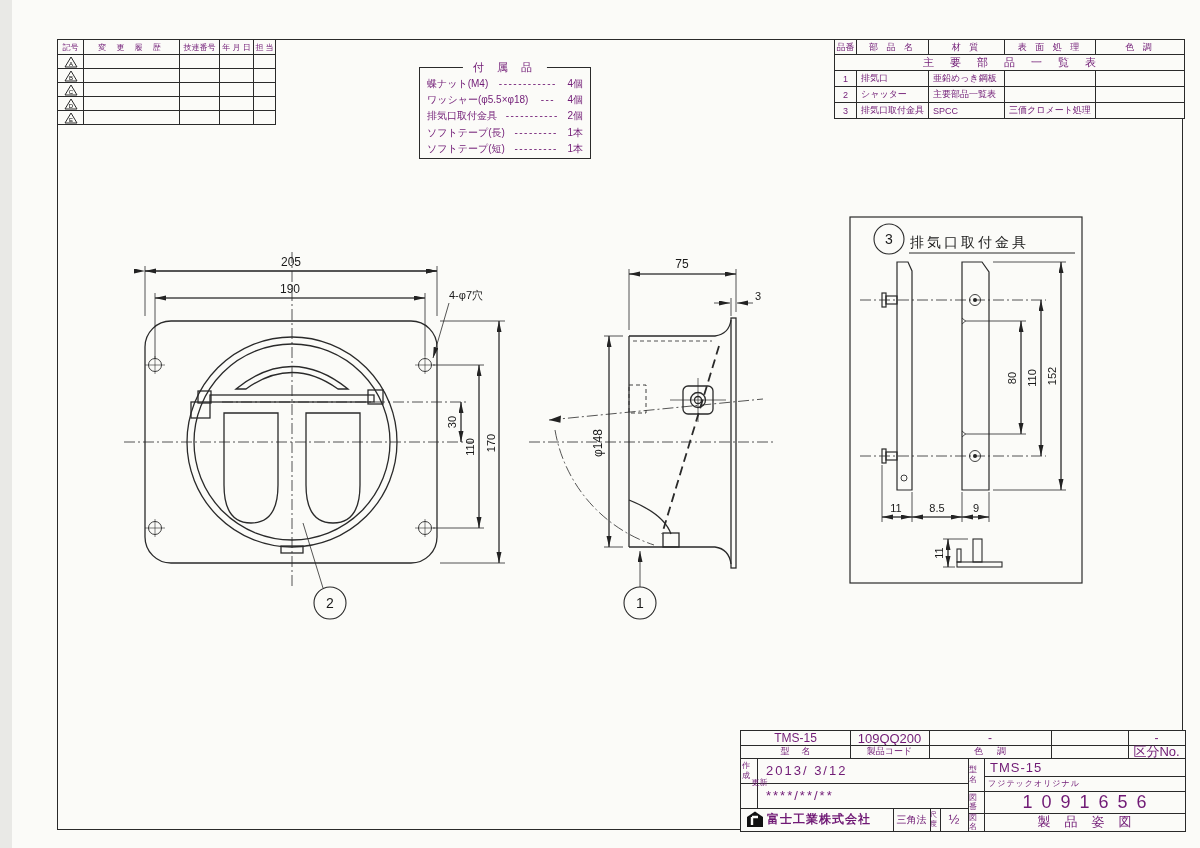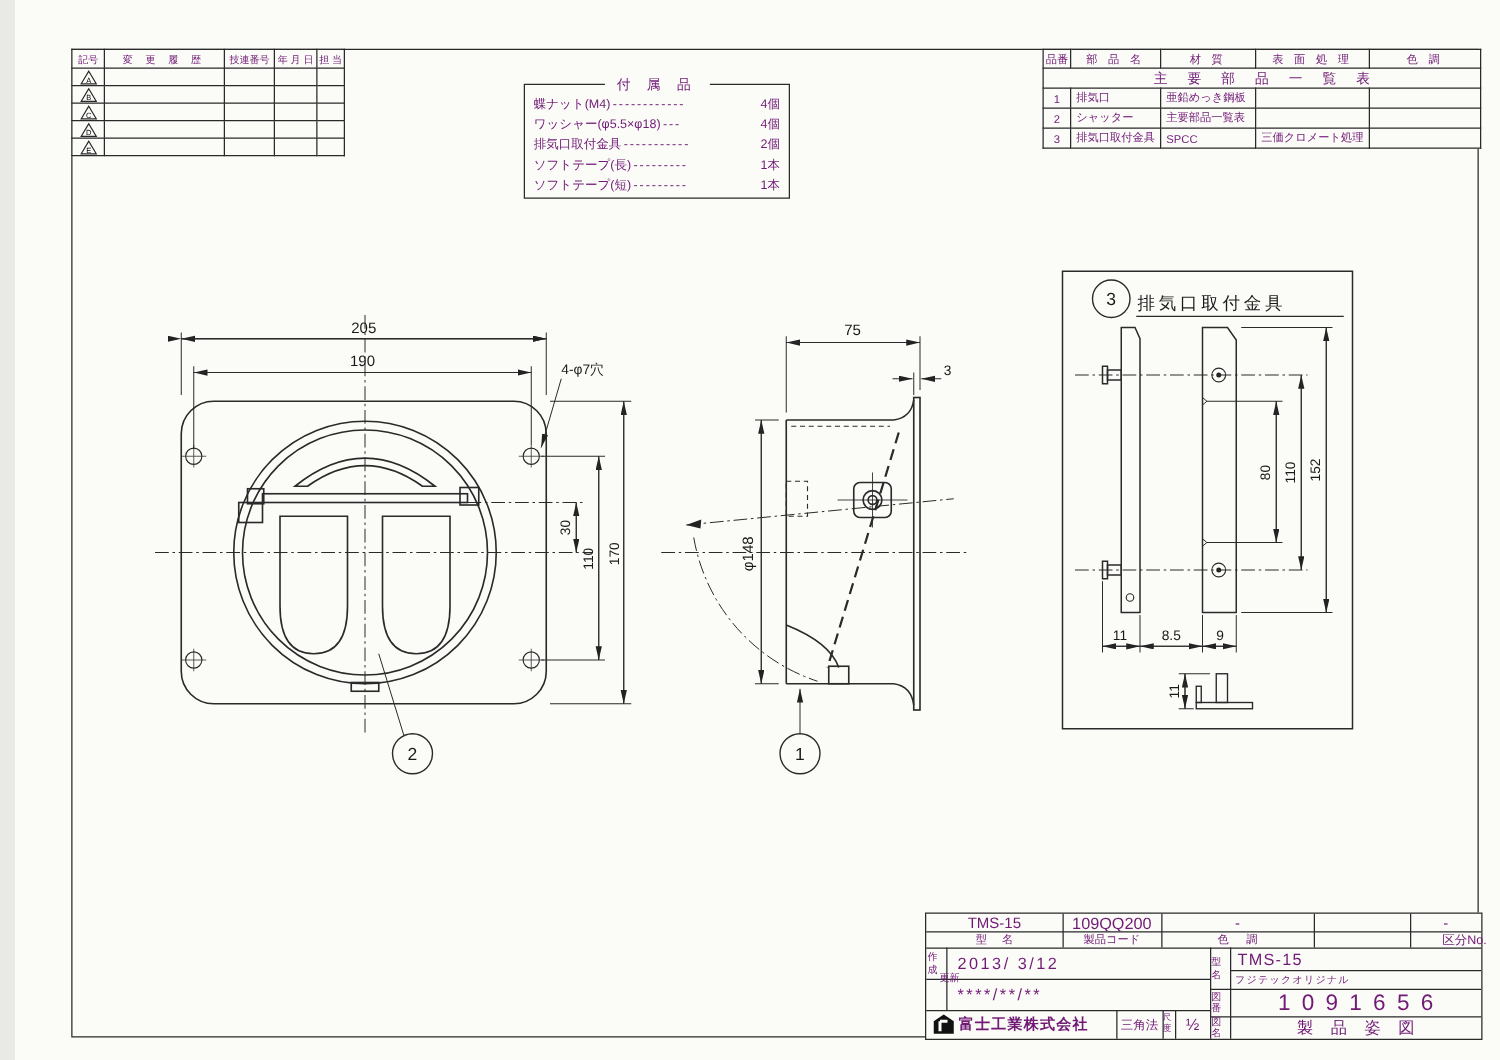--- a/index.html
+++ b/index.html
@@ -12,25 +12,25 @@
         overflow:hidden;white-space:nowrap;}
   .rev{left:45px;top:39px;width:218px;font-size:8px;border:1.5px solid #2a2a2a;}
   .rev th{height:14px;}
   .rev td{height:13px;}
   .tri{display:block;margin:0 auto;}
   .parts{left:822px;top:39px;width:350px;font-size:9px;border:1.5px solid #2a2a2a;}
   .pt-title{height:13px;font-size:11px;letter-spacing:16px;text-indent:16px;}
   .parts th{height:14px;letter-spacing:3px;}
   .parts td{height:15px;}
   .cl{text-align:left;padding-left:4px;}
-  .acc{position:absolute;left:407px;top:67px;width:213px;height:92px;
+  .acc{position:absolute;left:407px;top:67px;width:172px;height:92px;
        border:1.6px solid #2a2a2a;box-sizing:border-box;}
   .acc-title{position:absolute;top:-8px;left:50%;transform:translateX(-50%);
        background:#fbfbf8;padding:0 10px;font-size:11px;letter-spacing:5px;white-space:nowrap;}
-  .acc-items{padding:8px 7px 0 7px;}
+  .acc-items{padding:8px 7px 0 7px;text-align:center;}
   .acc-row{display:flex;font-size:10px;line-height:16.2px;}
   .acc-dash{flex:1;overflow:hidden;white-space:nowrap;letter-spacing:1.5px;padding:0 2px;}
   .view{position:absolute;}
   .view text{font-family:"Liberation Sans",sans-serif;fill:#1a1a1a;stroke:none;}
   .tb{position:absolute;left:728px;top:730px;width:444px;height:100px;
       border:1.6px solid #2a2a2a;box-sizing:content-box;background:#fbfbf8;}
   .tbc{position:absolute;display:flex;align-items:center;justify-content:center;
        overflow:hidden;box-sizing:border-box;}
   .hl{position:absolute;height:1px;background:#2a2a2a;}
   .vl{position:absolute;width:1px;background:#2a2a2a;}
@@ -395,21 +395,21 @@
     <div class="vl" style="left:387px;top:0;height:27px"></div>
     <div class="hl" style="left:0;top:14px;width:444px"></div>
     <div class="hl" style="left:0;top:27px;width:444px"></div>
     <div class="tbc" style="left:0;top:0;width:109px;height:14px;font-size:12px">TMS-15</div>
     <div class="tbc" style="left:109px;top:0;width:79px;height:14px;font-size:13px">109QQ200</div>
     <div class="tbc" style="left:188px;top:0;width:122px;height:14px;font-size:12px">-</div>
     <div class="tbc" style="left:387px;top:0;width:57px;height:14px;font-size:12px">-</div>
     <div class="tbc" style="left:0;top:14px;width:109px;height:13px;font-size:9px;letter-spacing:12px;text-indent:12px">型名</div>
     <div class="tbc" style="left:109px;top:14px;width:79px;height:13px;font-size:9px">製品コード</div>
     <div class="tbc" style="left:188px;top:14px;width:122px;height:13px;font-size:9px;letter-spacing:14px;text-indent:14px">色調</div>
-    <div class="tbc" style="left:402px;top:14px;width:57px;height:13px;font-size:10px">区分No.</div>
+    <div class="tbc" style="left:387px;top:14px;width:57px;height:13px;font-size:13px">区分No.</div>
 
     <div class="vl" style="left:16px;top:27px;height:50px"></div>
     <div class="hl" style="left:0;top:52px;width:227px"></div>
     <div class="hl" style="left:0;top:77px;width:227px"></div>
     <div class="vl" style="left:227px;top:27px;height:73px"></div>
     <div class="tbc stack" style="left:1px;top:27px;width:14px;height:25px;font-size:8px">作成</div>
     <div class="tbc left" style="left:17px;top:27px;width:208px;height:25px;font-size:13px;letter-spacing:2px;padding-left:8px">2013/ 3/12</div>
     <div class="tbc stack" style="left:1px;top:39px;width:35px;height:25px;font-size:8px">更新</div>
     <div class="tbc left" style="left:17px;top:52px;width:208px;height:25px;font-size:13px;letter-spacing:2px;padding-left:8px">****/**/**</div>
     <div class="vl" style="left:152px;top:77px;height:23px"></div>

